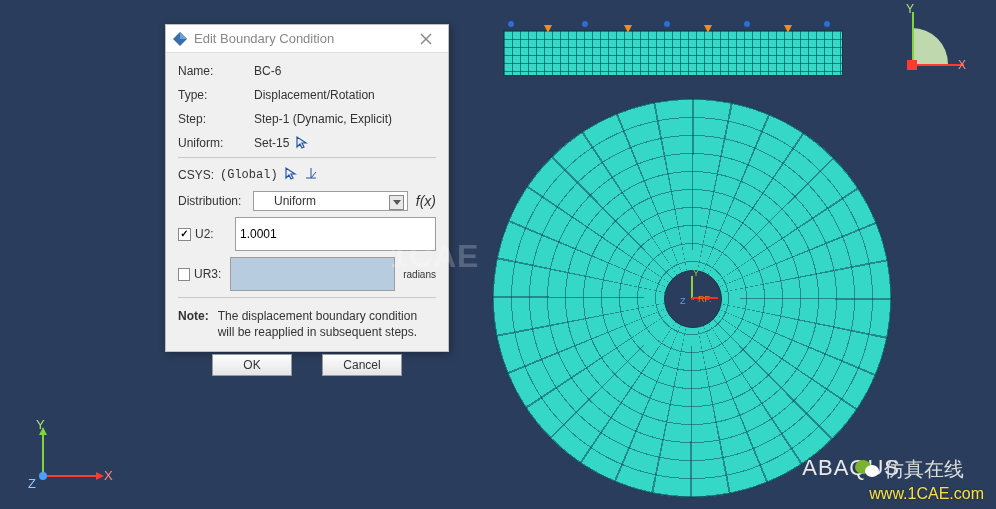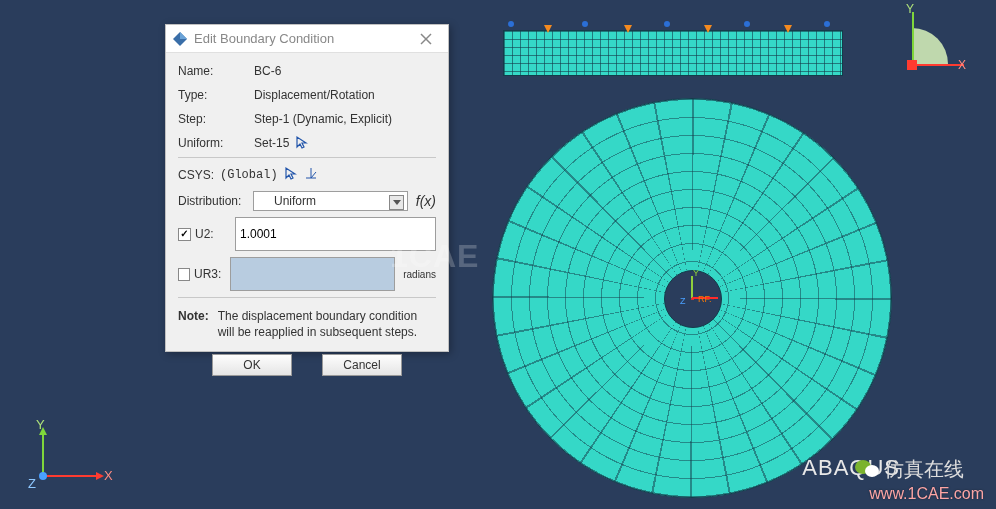--- a/index.html
+++ b/index.html
@@ -211,21 +211,21 @@
     left: 390px; top: 238px;
     font-size: 32px;
     color: rgba(255,255,255,.22);
     letter-spacing: 1px;
     font-weight: bold;
   }
   .wm-url {
     position: absolute;
     right: 12px; bottom: 6px;
     font-size: 16px;
-    color: #fca5a5;
+    color: #fde047;
     text-shadow: 0 0 2px rgba(0,0,0,.5);
   }
   .wm-abq {
     position: absolute;
     right: 96px; bottom: 28px;
     font-size: 22px;
     color: #e8e8e8;
     letter-spacing: 1px;
   }
   .wm-cn {

